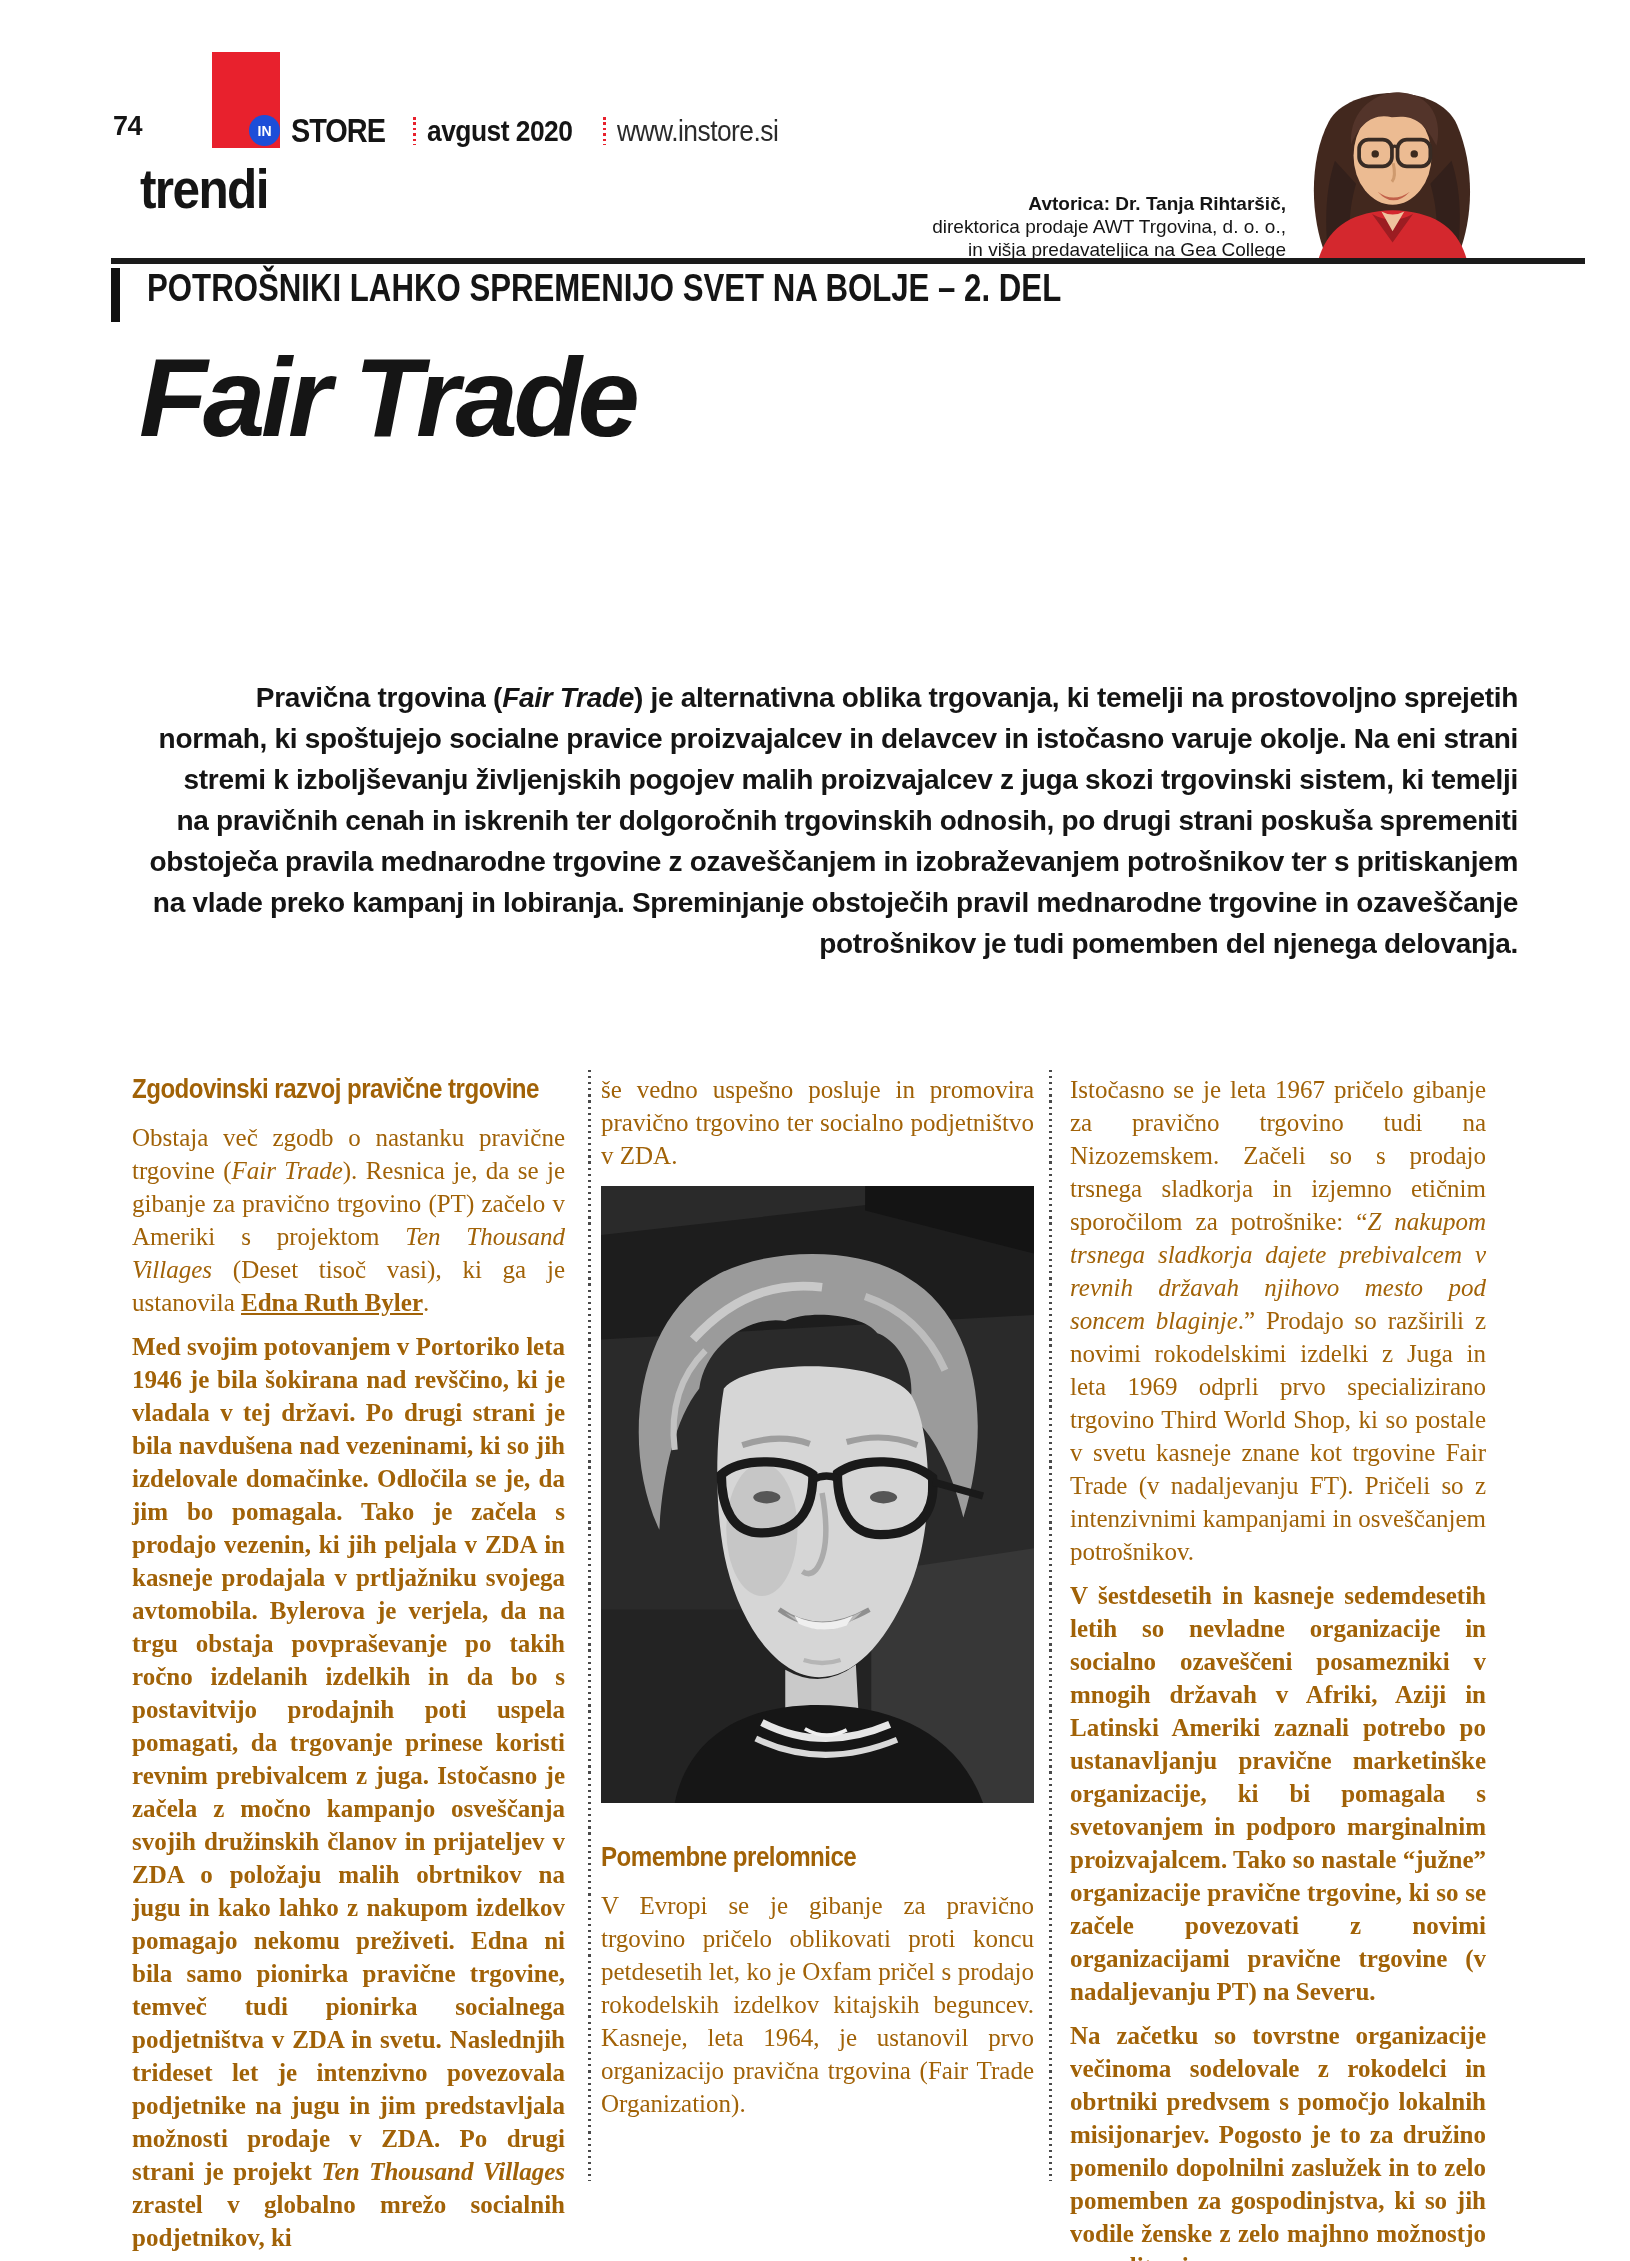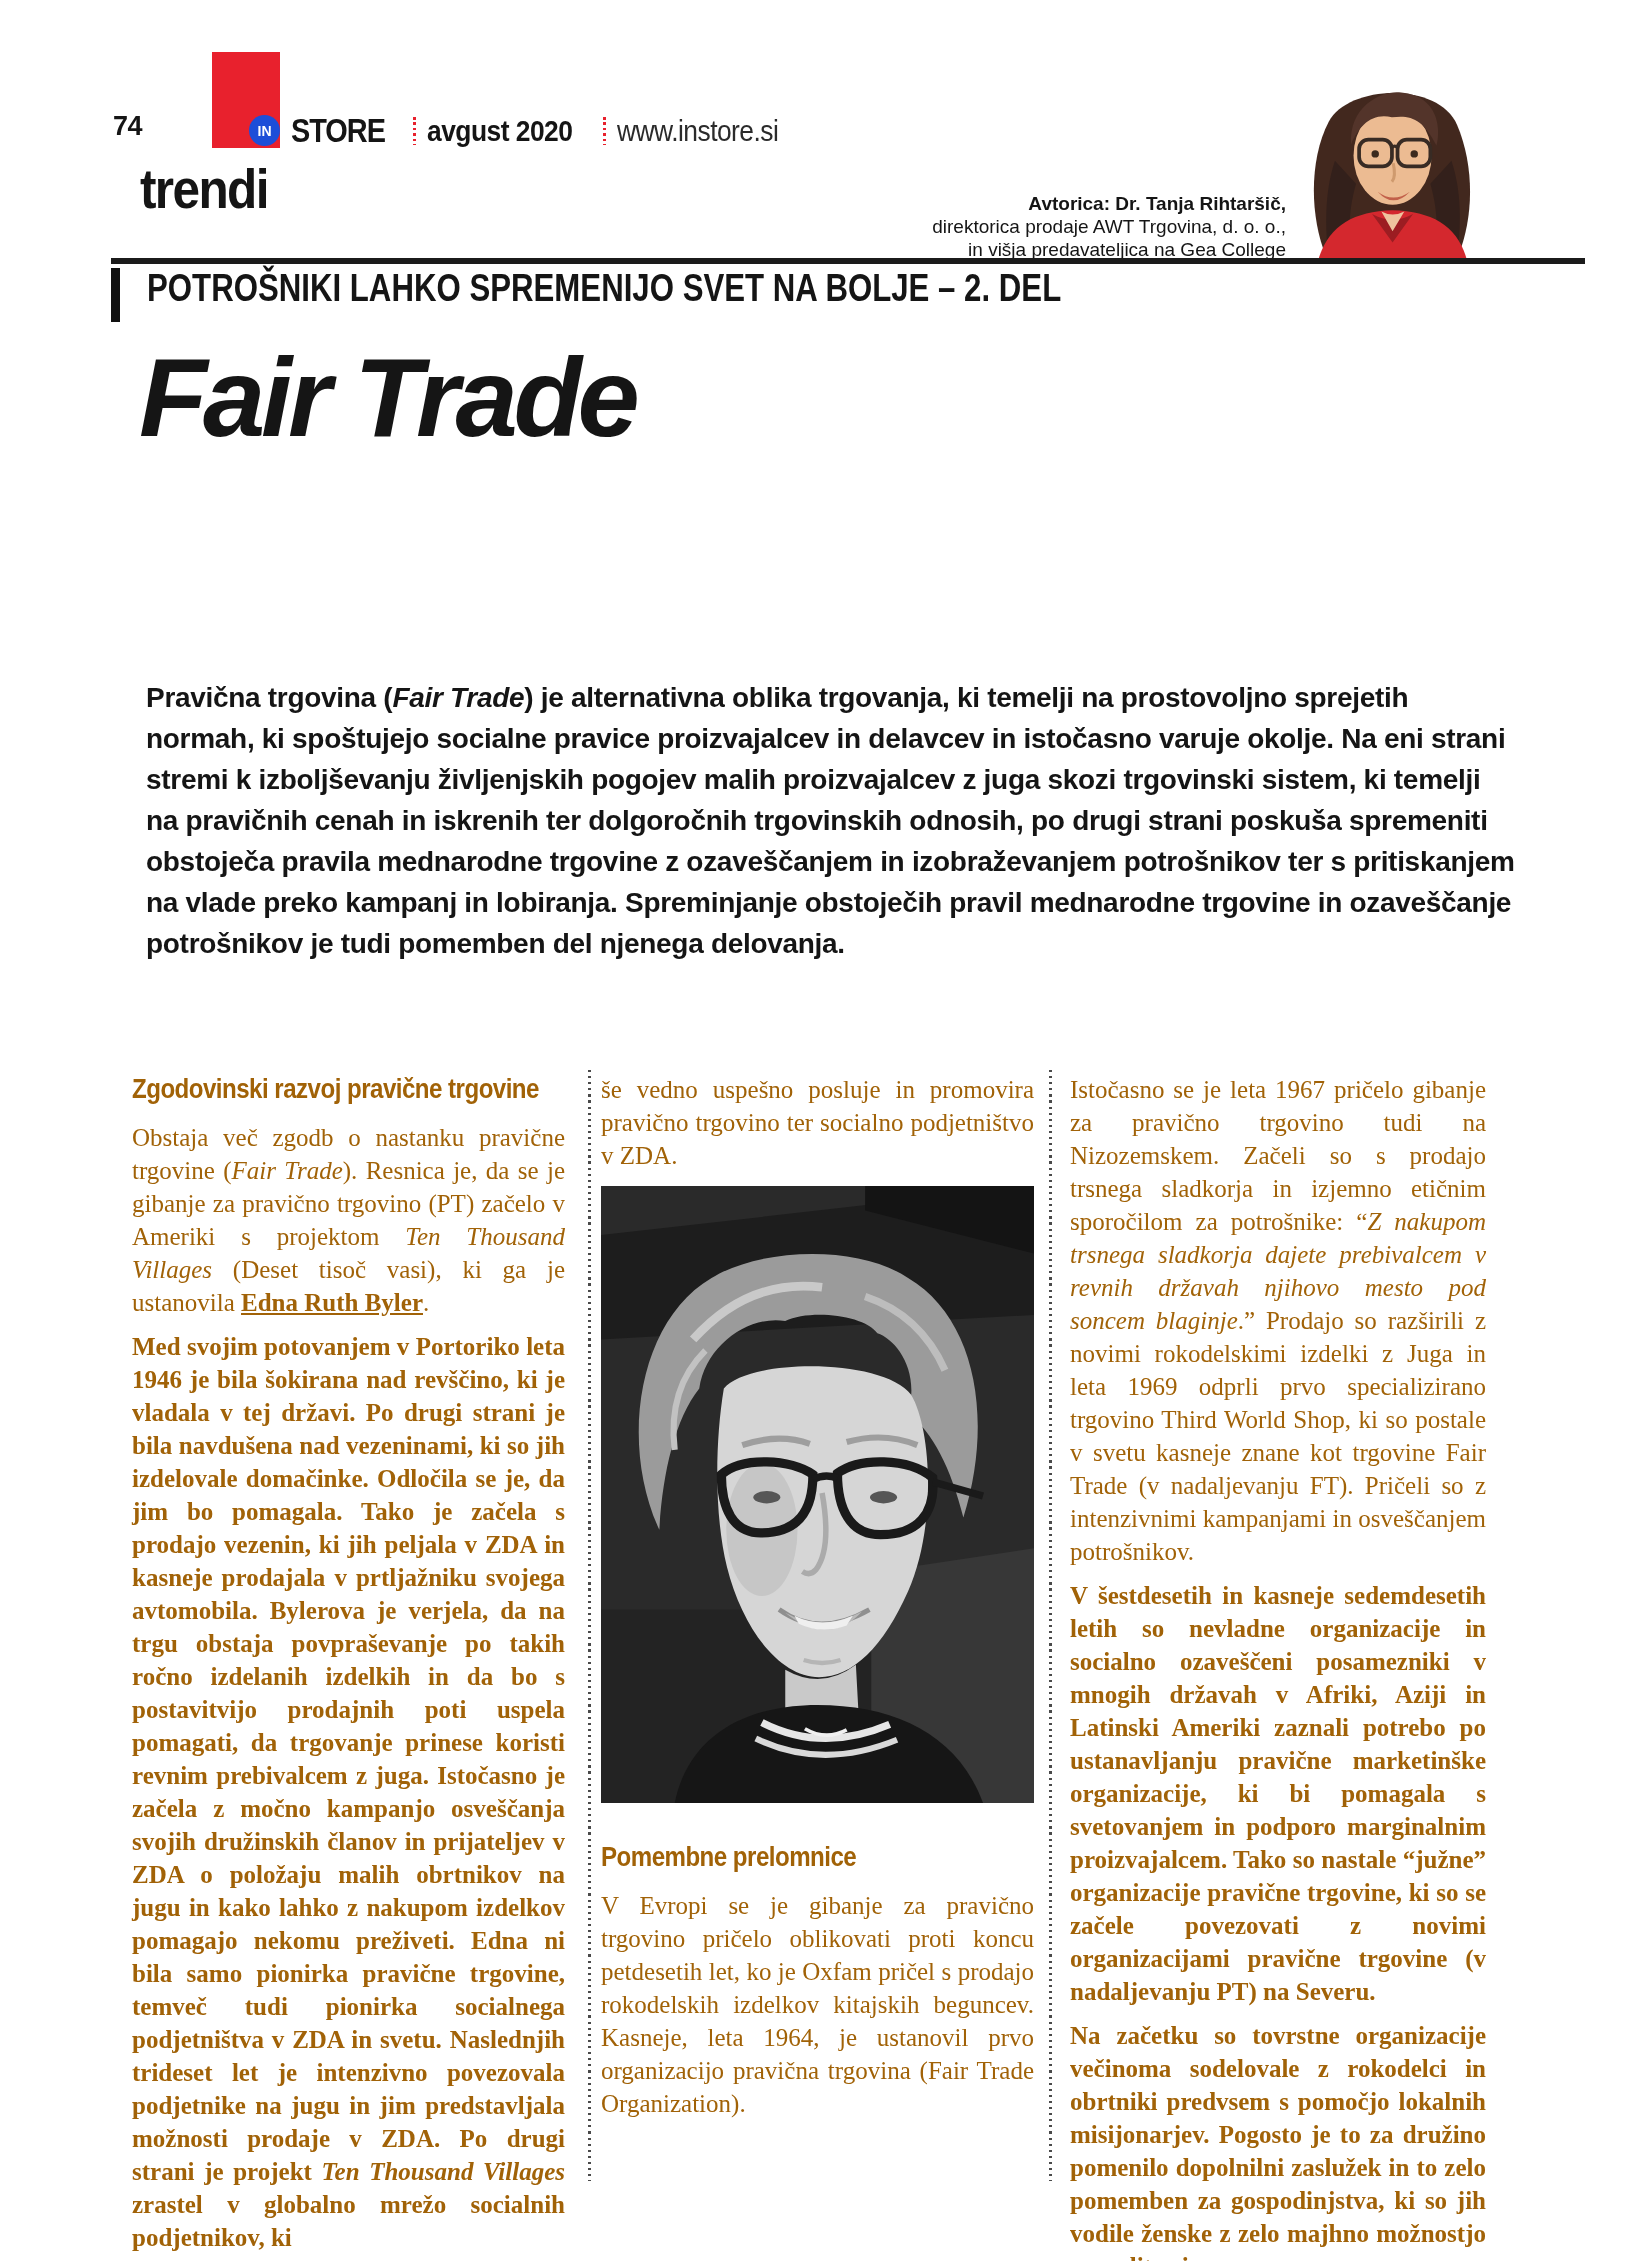--- a/index.html
+++ b/index.html
@@ -33,21 +33,21 @@
 
   .top-rule { left:111px; top:258px; width:1474px; height:5.5px; background:#1b1b1b; }
 
   
   .kicker-bar { left:111px; top:268px; width:8.6px; height:54px; background:#111; }
   .kicker { left:147px; top:266px; font-size:39px; font-weight:900; letter-spacing:0px; transform:scaleX(.8); transform-origin:0 0; white-space:nowrap; }
   .title { left:139px; top:319px; font-weight:800; font-size:112px; line-height:158px; letter-spacing:-4.3px; }
   .title .t2 { font-style:italic; }
 
   
-  .intro { left:146px; top:677px; width:1372px; font-size:28px; font-weight:700; line-height:41px; letter-spacing:-0.3px; }
+  .intro { left:146px; top:677px; width:1372px; font-size:28px; font-weight:700; line-height:41px; letter-spacing:-0.3px;text-align:right; }
   .intro i { font-style:italic; }
 
   
   .cols { left:132px; top:1073px; width:1354px; display:flex; gap:36px;
     font-family:"Liberation Serif", serif; font-size:25px; line-height:33px; color:#a16207; text-align:justify; }
   .col { width:433px; }
   .colhead { font-family:"Liberation Sans", sans-serif; font-weight:800; font-size:28px; line-height:32px;
     letter-spacing:-0.6px; white-space:nowrap; transform:scaleX(.86); transform-origin:0 0; margin-bottom:16px; text-align:left; }
   .col p + p { margin-top:11px;font-weight:bold; }
   .col i { font-style:italic; }

